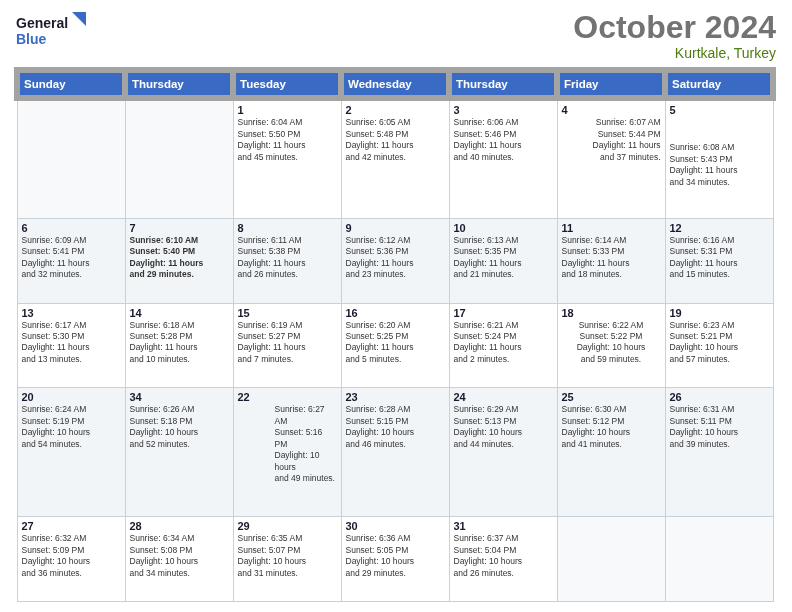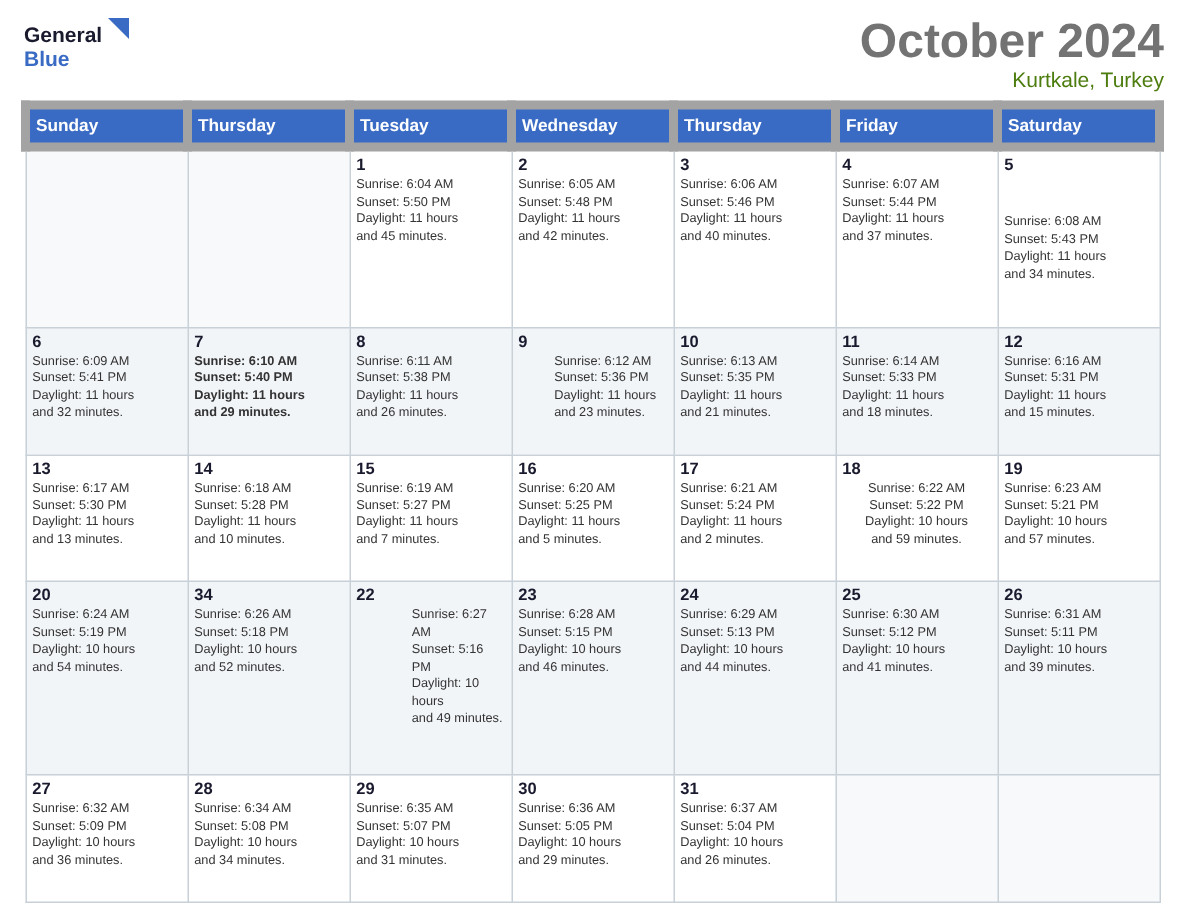--- a/index.html
+++ b/index.html
@@ -135,21 +135,21 @@
           </td>
           <td>
             <span class="day-num">3</span>
             <div class="day-detail" style="white-space: pre-line;">Sunrise: 6:06 AM
 Sunset: 5:46 PM
 Daylight: 11 hours
 and 40 minutes.</div>
           </td>
           <td>
             <span class="day-num">4</span>
-            <div class="day-detail" style="white-space: pre-line;">Sunrise: 6:07 AM
+            <div class="day-detail" style="white-space: pre-line; text-align: right;">Sunrise: 6:07 AM
 Sunset: 5:44 PM
 Daylight: 11 hours
 and 37 minutes.</div>
           </td>
           <td>
             <span class="day-num">5</span>
             <div class="day-detail" style="white-space: pre-line; margin-top: 26px;">Sunrise: 6:08 AM
 Sunset: 5:43 PM
 Daylight: 11 hours
 and 34 minutes.</div>
@@ -172,21 +172,21 @@
           </td>
           <td>
             <span class="day-num">8</span>
             <div class="day-detail" style="white-space: pre-line;">Sunrise: 6:11 AM
 Sunset: 5:38 PM
 Daylight: 11 hours
 and 26 minutes.</div>
           </td>
           <td>
             <span class="day-num">9</span>
-            <div class="day-detail" style="white-space: pre-line; margin-left: 24px;">Sunrise: 6:12 AM
+            <div class="day-detail" style="white-space: pre-line;">Sunrise: 6:12 AM
 Sunset: 5:36 PM
 Daylight: 11 hours
 and 23 minutes.</div>
           </td>
           <td>
             <span class="day-num">10</span>
             <div class="day-detail" style="white-space: pre-line;">Sunrise: 6:13 AM
 Sunset: 5:35 PM
 Daylight: 11 hours
 and 21 minutes.</div>

